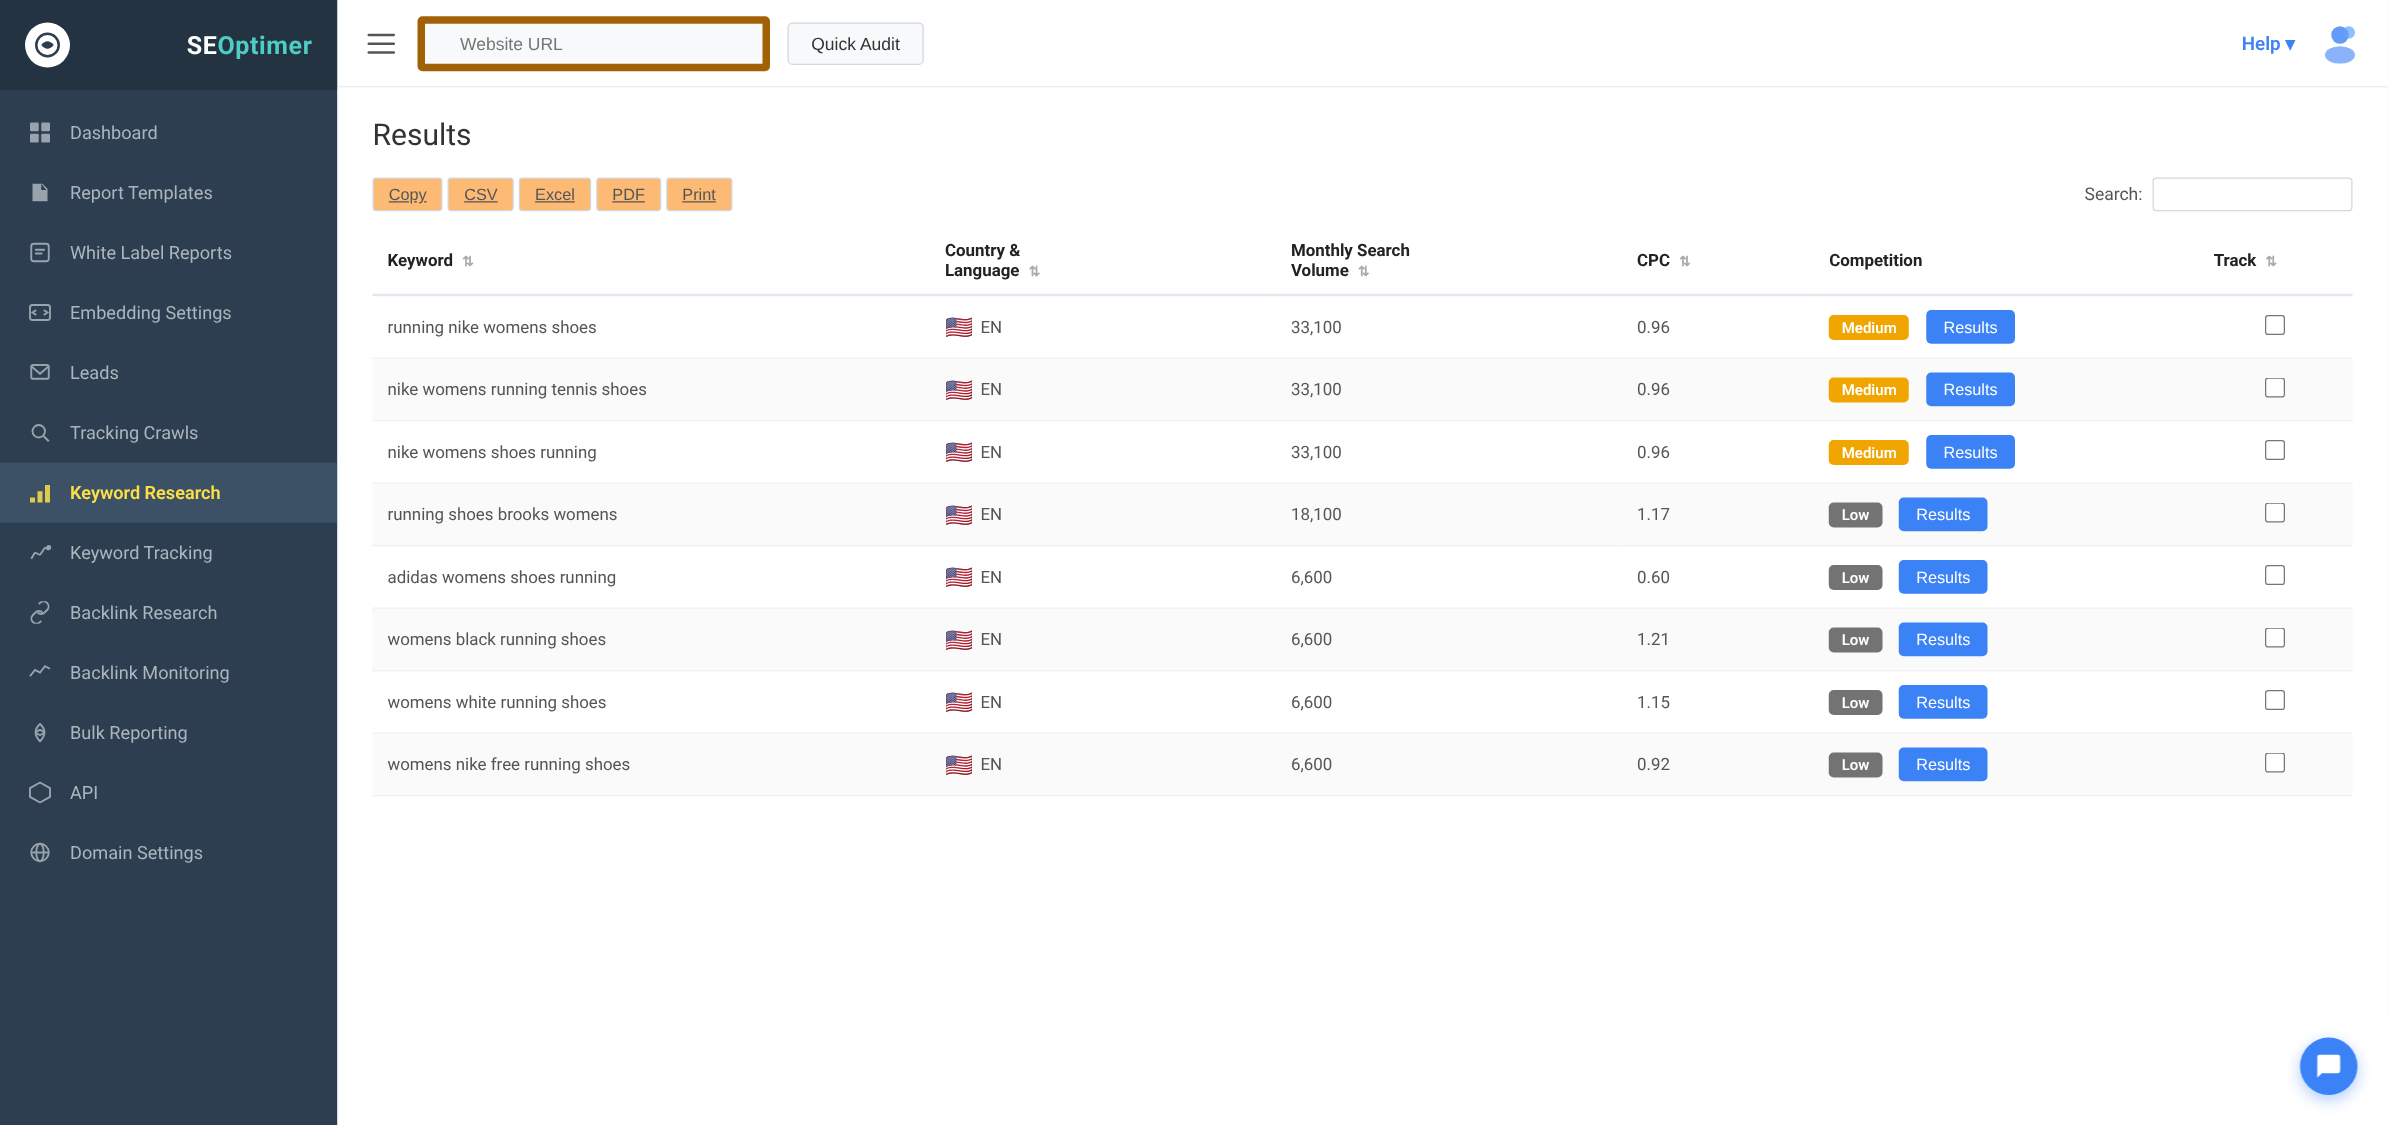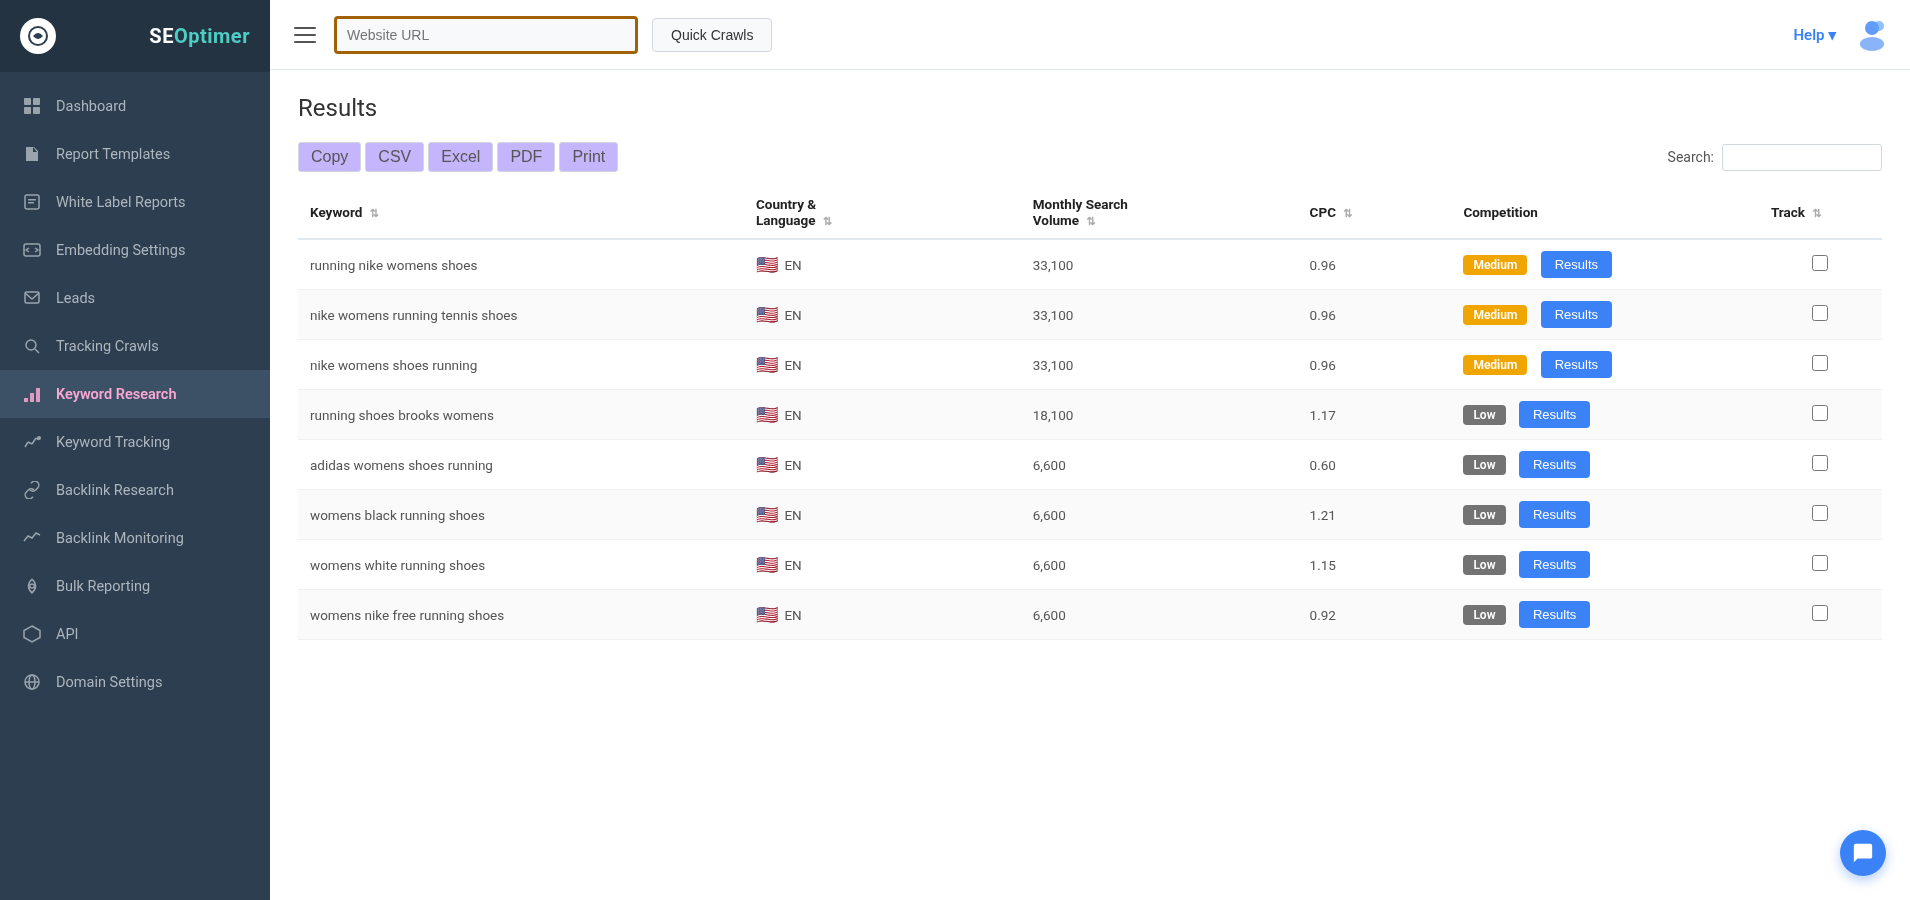--- a/index.html
+++ b/index.html
@@ -47,21 +47,21 @@
     .nav-item {
       display: flex;
       align-items: center;
       gap: 14px;
       padding: 14px 22px;
       color: #adb5bd;
       cursor: pointer;
       transition: background 0.15s;
       font-size: 14.5px;
     }
-    .nav-item.active { background: #3d5166; color: #f9a8d4; font-weight: 600; }
+    .nav-item.active { background: #3d5166; color: #fde047; font-weight: 600; }
     .nav-icon {
       width: 20px;
       height: 20px;
       display: flex;
       align-items: center;
       justify-content: center;
       flex-shrink: 0;
       font-size: 16px;
       opacity: 0.85;
     }
@@ -94,27 +94,27 @@
       padding: 4px;
     }
     .hamburger span {
       display: block;
       width: 22px;
       height: 2px;
       background: #555;
       border-radius: 2px;
     }
     .url-input {
-      border: 3px solid #a16207;
+      border: 6px solid #a16207;
       border-radius: 4px;
-      padding: 8px 10px;
+      padding: 8px 28px;
       font-size: 14px;
       color: #999;
       background: #f8f9fa;
-      width: 304px;
+      width: 282px;
       outline: none;
     }
     .quick-audit-btn {
       background: #f8f9fa;
       border: 1px solid #d0d7de;
       border-radius: 4px;
       padding: 8px 18px;
       font-size: 14px;
       color: #333;
       cursor: pointer;
@@ -163,26 +163,27 @@
       margin-bottom: 14px;
       gap: 0;
     }
     .btn-group {
       display: flex;
       gap: 4px;
       flex: 1;
     }
     .tbl-btn {
       border: 1px solid #d0d7de;
-      background: #c4b5fd;
+      background: #fdba74;
       padding: 5px 12px;
-      font-size: 16px;
+      font-size: 13px;
       cursor: pointer;
       border-radius: 3px;
       color: #555;
+      text-decoration: underline;
     }
     .search-area {
       display: flex;
       align-items: center;
       gap: 8px;
       margin-left: auto;
     }
     .search-label { color: #555; font-size: 14px; }
     .search-input {
       border: 1px solid #d0d7de;
@@ -423,21 +424,21 @@
 
 <div class="main">
 
   <header class="header">
     <div class="hamburger">
       <span></span>
         <span></span>
         <span></span>
     </div>
     <input class="url-input" type="text" placeholder="Website URL" style="">
-    <button class="quick-audit-btn">Quick Crawls</button>
+    <button class="quick-audit-btn">Quick Audit</button>
     <div class="header-right">
       <div class="help-btn">
         <span>Help</span>
         <span>▾</span>
       </div>
       <div>
         <svg class="user-icon" viewBox="0 0 36 36" fill="none">
           <circle cx="18" cy="13" r="7" fill="#3b82f6" opacity="0.8"></circle>
           <ellipse cx="18" cy="29" rx="12" ry="7" fill="#3b82f6" opacity="0.6"></ellipse>
           <circle cx="25" cy="11" r="5" fill="#60a5fa" opacity="0.7"></circle>

